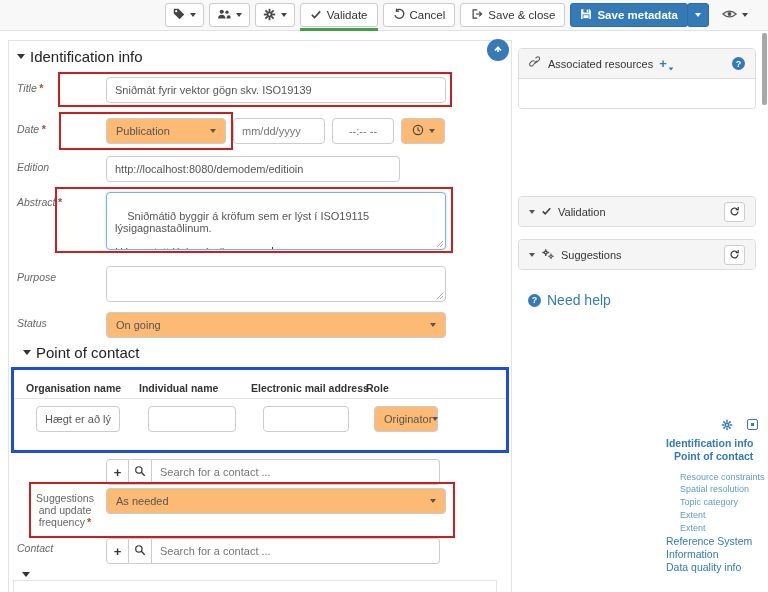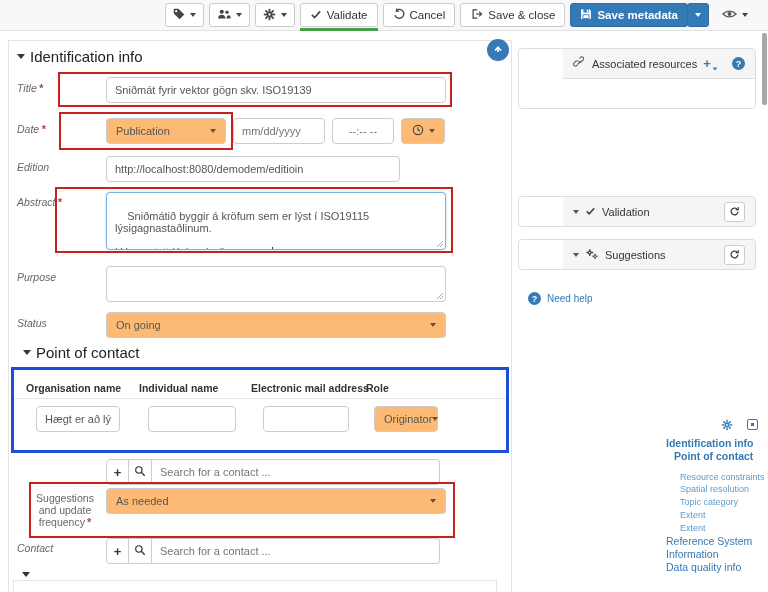--- a/index.html
+++ b/index.html
@@ -75,38 +75,38 @@
   
   .anno { position:absolute; border:2px solid #c9201d; pointer-events:none; z-index:40; }
 
   
   .scrolltop { position:absolute; right:2px; top:-2px; width:22px; height:22px;
     border-radius:50%; background:#3879b8; display:flex; align-items:center;
     justify-content:center; cursor:pointer; z-index:30; }
 
   
   .sidebar { position:absolute; left:518px; top:48px; width:238px; }
-  .panel { border:1px solid #ddd; border-radius:4px; background:#fff; overflow:hidden;padding-left:44px; }
+  .panel { border:1px solid #ddd; border-radius:4px; background:#fff; overflow:hidden; }
   .panel-head { background:#f5f5f5; display:flex; align-items:center; gap:6px;
     padding:0 10px; height:29px; font-size:11px; color:#333; }
   .panel-head .tri { border-top-width:4px; border-left-width:3.5px; border-right-width:3.5px; }
   .assoc-body { height:30px; background:#fff; border-top:1px solid #ddd; }
   .mini-btn { width:21px; height:20px; background:#fff; border:1px solid #ccc;
     border-radius:3px; display:flex; align-items:center; justify-content:center; cursor:pointer; }
   .spacer { flex:1; }
   .q-circle { width:13px; height:13px; border-radius:50%; background:#337ab7; color:#fff;
     display:inline-flex; align-items:center; justify-content:center;
     font-size:9px; font-weight:bold; flex:none; }
   .q-circle::before { content:"?"; }
   .plus-blue { color:#337ab7; font-weight:bold; font-size:13px;
     display:inline-flex; align-items:flex-end; gap:1px; cursor:pointer; }
   .plus-blue::before { content:"+"; }
   .plus-blue .caret-down { border-top-color:#337ab7; transform:scale(.8); }
   .need-help { display:flex; align-items:center; gap:6px; color:#337ab7;
-    font-size:10px; cursor:pointer; }
+    font-size:14px; cursor:pointer; }
 
   
   .toc { position:absolute; left:666px; top:414px; width:102px; height:178px;
     background:#fff; font-size:10.5px; color:#337ab7; overflow:hidden; }
   .toc-icons { display:flex; justify-content:flex-end; gap:14px; padding:5px 10px 4px 0; }
   .toc ul { list-style:none; }
   .toc li { cursor:pointer; line-height:1.18; margin-bottom:1px; }
   .toc li.l2 { padding-left:8px; font-weight:bold; }
   .toc li.l1b { font-weight:bold; }
   .toc li.l3 { padding-left:14px; font-size:9px; color:#5f9ccb; line-height:1.3; }

